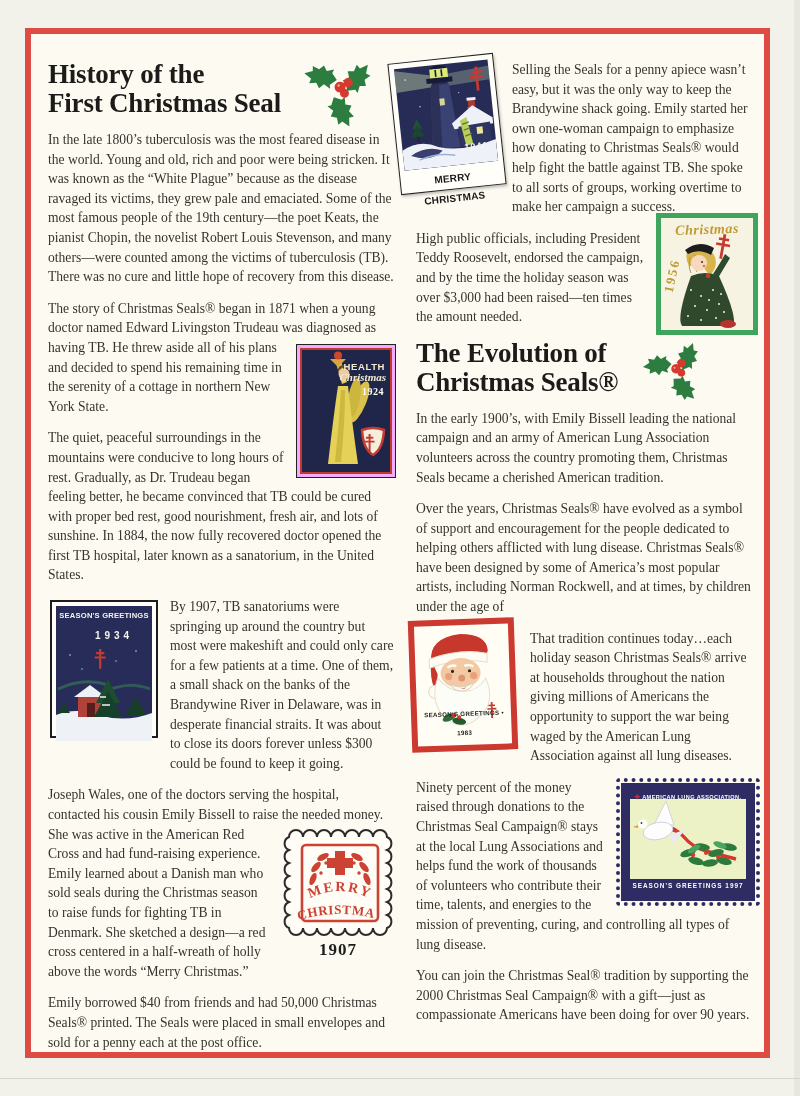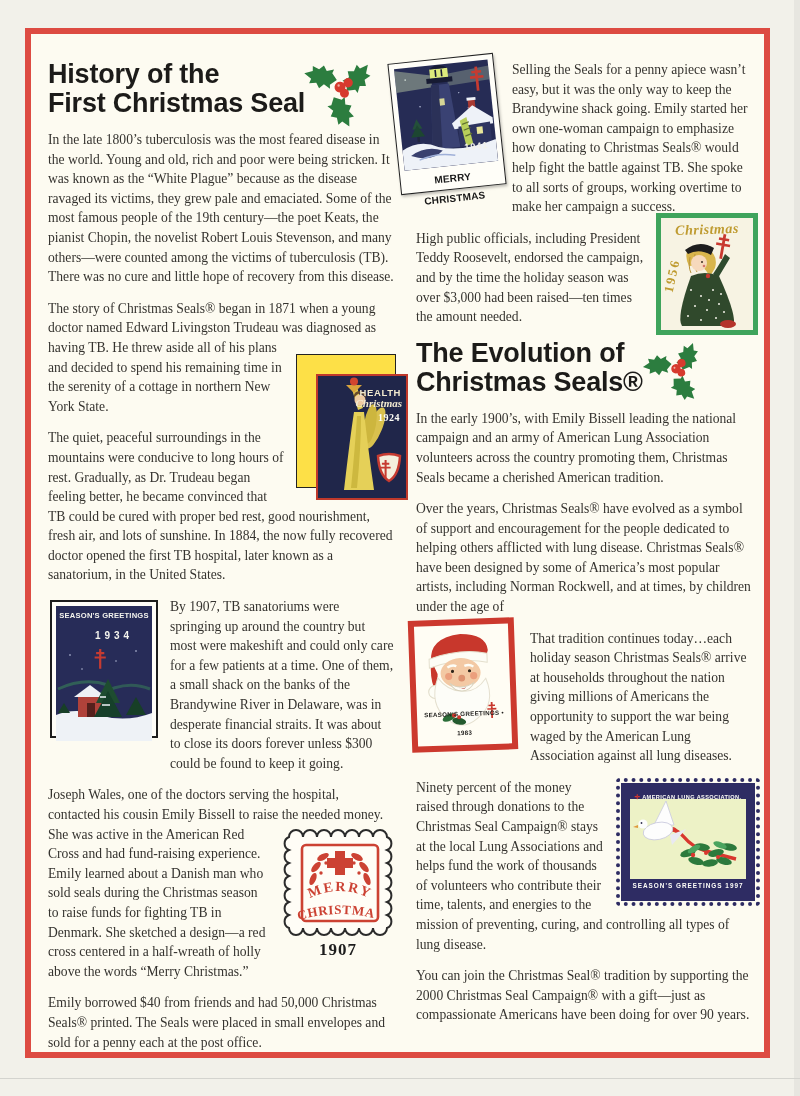--- a/index.html
+++ b/index.html
@@ -8,21 +8,21 @@
   .scan-right-shade{position:absolute;right:0;top:0;width:6px;height:1096px;background:#e7e6e0;}
 
   .frame{position:absolute;left:25px;top:28px;width:745px;height:1030px;box-sizing:border-box;
          border:6px solid #dd4b42;background:#fdfbf1;overflow:hidden;}
   .content{display:flex;padding:26px 8px 0 17px;}
   .col{font-size:13.6px;line-height:19.6px;}
   .col-left{width:346px;}
   .col-right{width:340px;margin-left:22px;}
   .para{margin:0 0 12px 0;text-align:left;}
   .para.cont{margin-top:0;}
-  h1,h2{font-family:Liberation Sans, sans-serif;font-weight:700;color:#1c1b19;
+  h1,h2{font-family:Liberation Serif, serif;font-weight:700;color:#1c1b19;
         font-size:27px;line-height:29px;margin:0 0 12px 0;letter-spacing:-0.2px;}
   .h1wrap,.h2wrap{position:relative;}
   .holly-sprig{position:absolute;pointer-events:none;}
   .holly1{left:248px;top:-12px;width:88px;transform:rotate(4deg);}
   .holly2{left:222px;top:-4px;width:76px;transform:rotate(-14deg);}
 
   
   .stampfloat{display:block;}
   .fl{float:left;} .fr{float:right;}
   .ovl{position:absolute;display:block;}
@@ -32,22 +32,22 @@
          background:#fffef8;border:1.5px solid #222;box-shadow:1px 2px 3px rgba(0,0,0,.25);
          box-sizing:border-box;padding:5px 5px 0 5px;position:relative;}
   .s1941 .scene{display:block;position:relative;width:94px;height:102px;background:#262c55;}
   .s1941 .yr{right:8px;bottom:6px;color:#f2f2ea;font-family:"Liberation Sans",sans-serif;
              font-size:9px;font-weight:700;letter-spacing:1px;}
   .s1941 .cap{display:block;text-align:center;font-family:"Liberation Sans",sans-serif;
               font-weight:700;font-size:10px;color:#181818;letter-spacing:.2px;padding-top:3px;}
   .s1941 .lc{right:5px;top:5px;width:15px;height:26px;}
 
   
-  .s1924{width:100px;height:134px;margin:16px -2px 8px 10px;background:#fde047;border:1.5px solid #222;
-         box-sizing:border-box;padding:19px;position:relative;}
+  .s1924{width:100px;height:134px;margin:6px -2px 8px 10px;background:#f0abfc;border:1.5px solid #222;
+         box-sizing:border-box;padding:3px;position:relative;}
   .s1924 .fld{display:block;position:relative;width:92px;height:126px;background:#20264a;
               border:2.5px solid #c0392b;box-sizing:border-box;}
   .s1924 .w1{right:5px;top:7px;color:#f2ead0;font-family:"Liberation Sans",sans-serif;
              font-weight:700;font-size:9.5px;letter-spacing:.6px;}
   .s1924 .w2{right:4px;top:18px;color:#f2ead0;font-style:italic;font-weight:700;font-size:11px;}
   .s1924 .yr{right:6px;top:32px;color:#fdfdf5;font-weight:700;font-size:10px;letter-spacing:.5px;}
 
   
   .s1934{width:108px;height:138px;margin:3px 12px 24px 2px;background:#fffef8;border:2px solid #1d1d1d;
          box-sizing:border-box;padding:4px;position:relative;}

